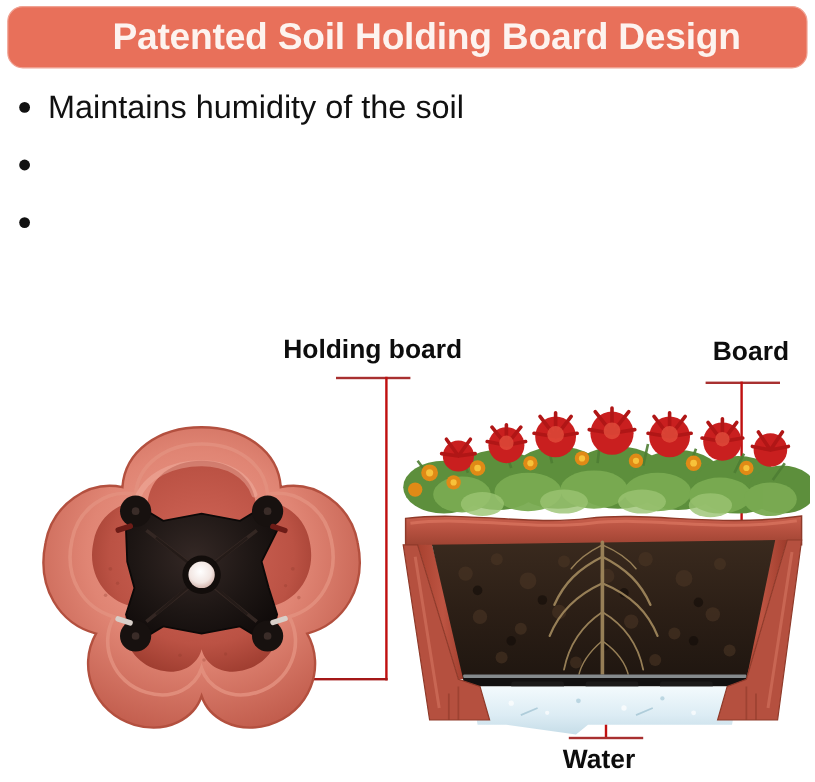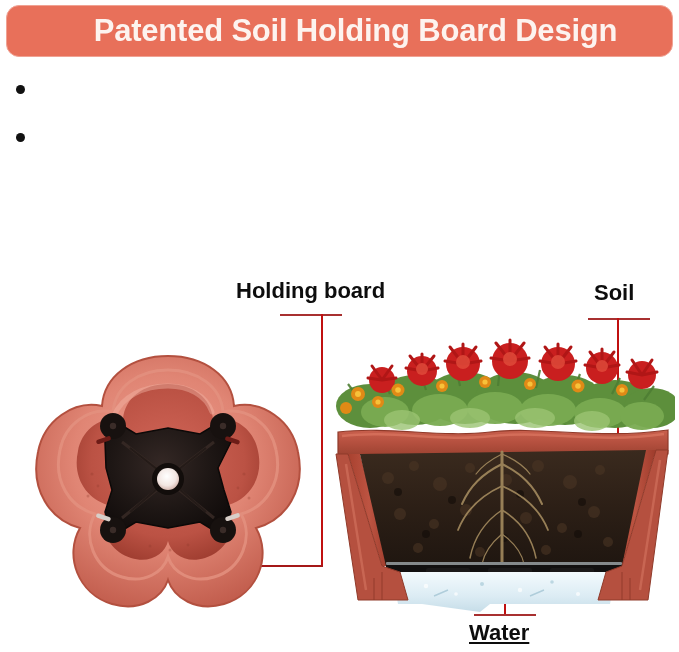--- a/index.html
+++ b/index.html
@@ -136,48 +136,52 @@
 <body>
 
 <div id="page">
 
   <div id="header-banner">
     <div id="header-title">Patented Soil Holding Board Design</div>
   </div>
 
   <div id="bullet-list">
 
+    <div class="bullet-row">
+      <div class="bullet-dot"></div>
+      <div class="bullet-text">Maintains humidity of the soil</div>
+    </div>
 
     <div class="bullet-row">
       <div class="bullet-dot"></div>
     </div>
 
     <div class="bullet-row">
       <div class="bullet-dot"></div>
     </div>
 
   </div>
 
   <div id="diagram">
 
     <div class="callout-label" style="left:236px; top:28px;">Holding board</div>
     <div class="leader-cap" style="left:280px; top:64px; width:62px;"></div>
     <div class="leader-v" style="left:321px; top:64px; height:253px;"></div>
     <div class="leader-h" style="left:196px; top:315px; width:127px;"></div>
     <div class="leader-dot" style="left:190px; top:309px;"></div>
 
-    <div class="callout-label" style="left:594px; top:30px;">Soil</div>
+    <div class="callout-label" style="left:594px; top:30px;">Board</div>
     <div class="leader-cap" style="left:588px; top:68px; width:62px;"></div>
     <div class="leader-v" style="left:617px; top:68px; height:200px;"></div>
     <div class="leader-dot" style="left:611px; top:260px;"></div>
 
     <div class="leader-dot" style="left:498px; top:321px;"></div>
     <div class="leader-v" style="left:504px; top:330px; height:35px;"></div>
     <div class="leader-cap" style="left:474px; top:364px; width:62px;"></div>
-    <div class="callout-label" style="left:469px; top:370px;text-decoration:underline;">Water</div>
+    <div class="callout-label" style="left:469px; top:370px;">Water</div>
 
     <div id="pot-topview">
       <svg viewBox="0 0 300 270" xmlns="http://www.w3.org/2000/svg">
         <defs>
           <radialGradient id="potFace" cx="48%" cy="42%" r="62%">
             <stop offset="0%" stop-color="#f0a292"></stop>
             <stop offset="55%" stop-color="#e08574"></stop>
             <stop offset="100%" stop-color="#c15c4c"></stop>
           </radialGradient>
           <radialGradient id="potInner" cx="50%" cy="45%" r="60%">

